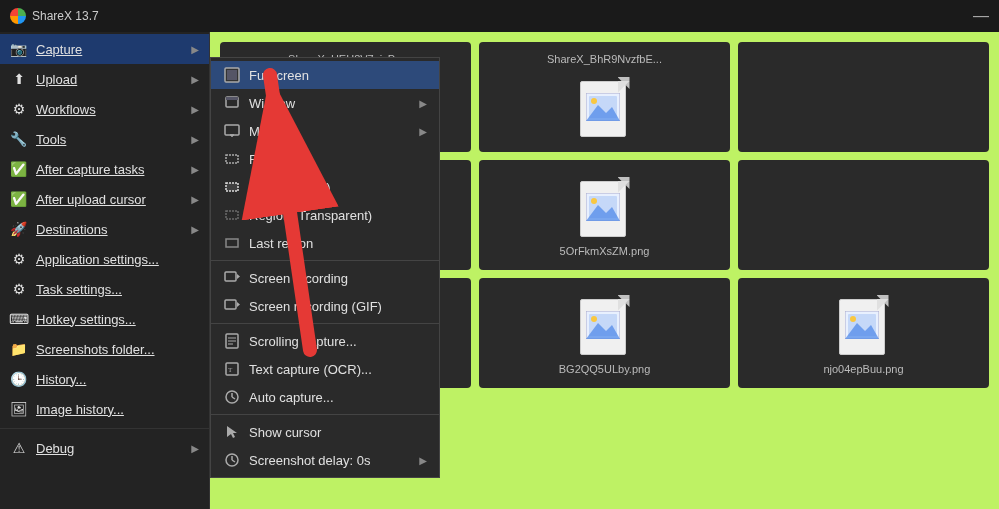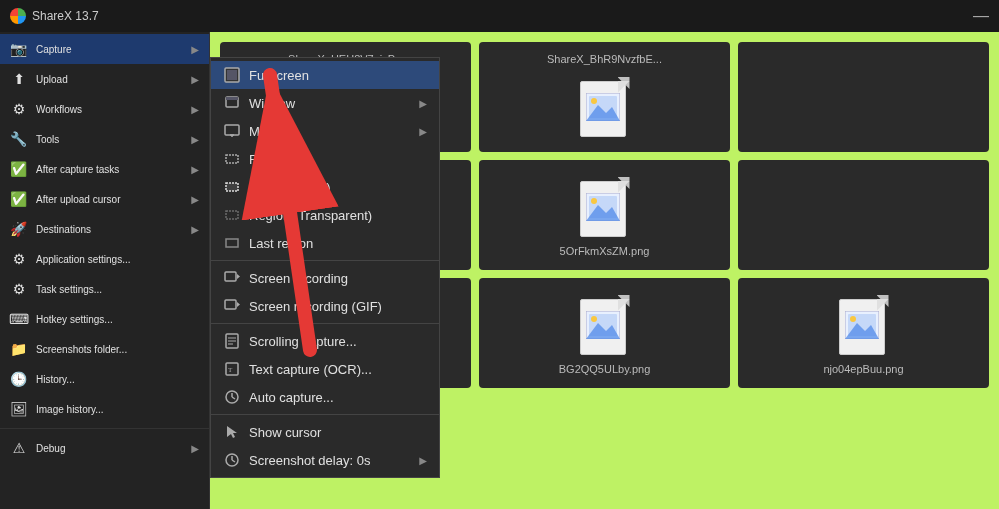--- a/index.html
+++ b/index.html
@@ -76,21 +76,22 @@
       height: 18px;
       margin-right: 8px;
       display: flex;
       align-items: center;
       justify-content: center;
       font-size: 14px;
       flex-shrink: 0;
     }
     .sidebar-label {
       flex: 1;
-      font-size: 10px;
+      font-size: 13px;
+      text-decoration: underline;
     }
     .sidebar-arrow {
       font-size: 10px;
       color: #888;
     }
     .sidebar-section-divider {
       height: 1px;
       background: #333;
       margin: 4px 0;
     }

